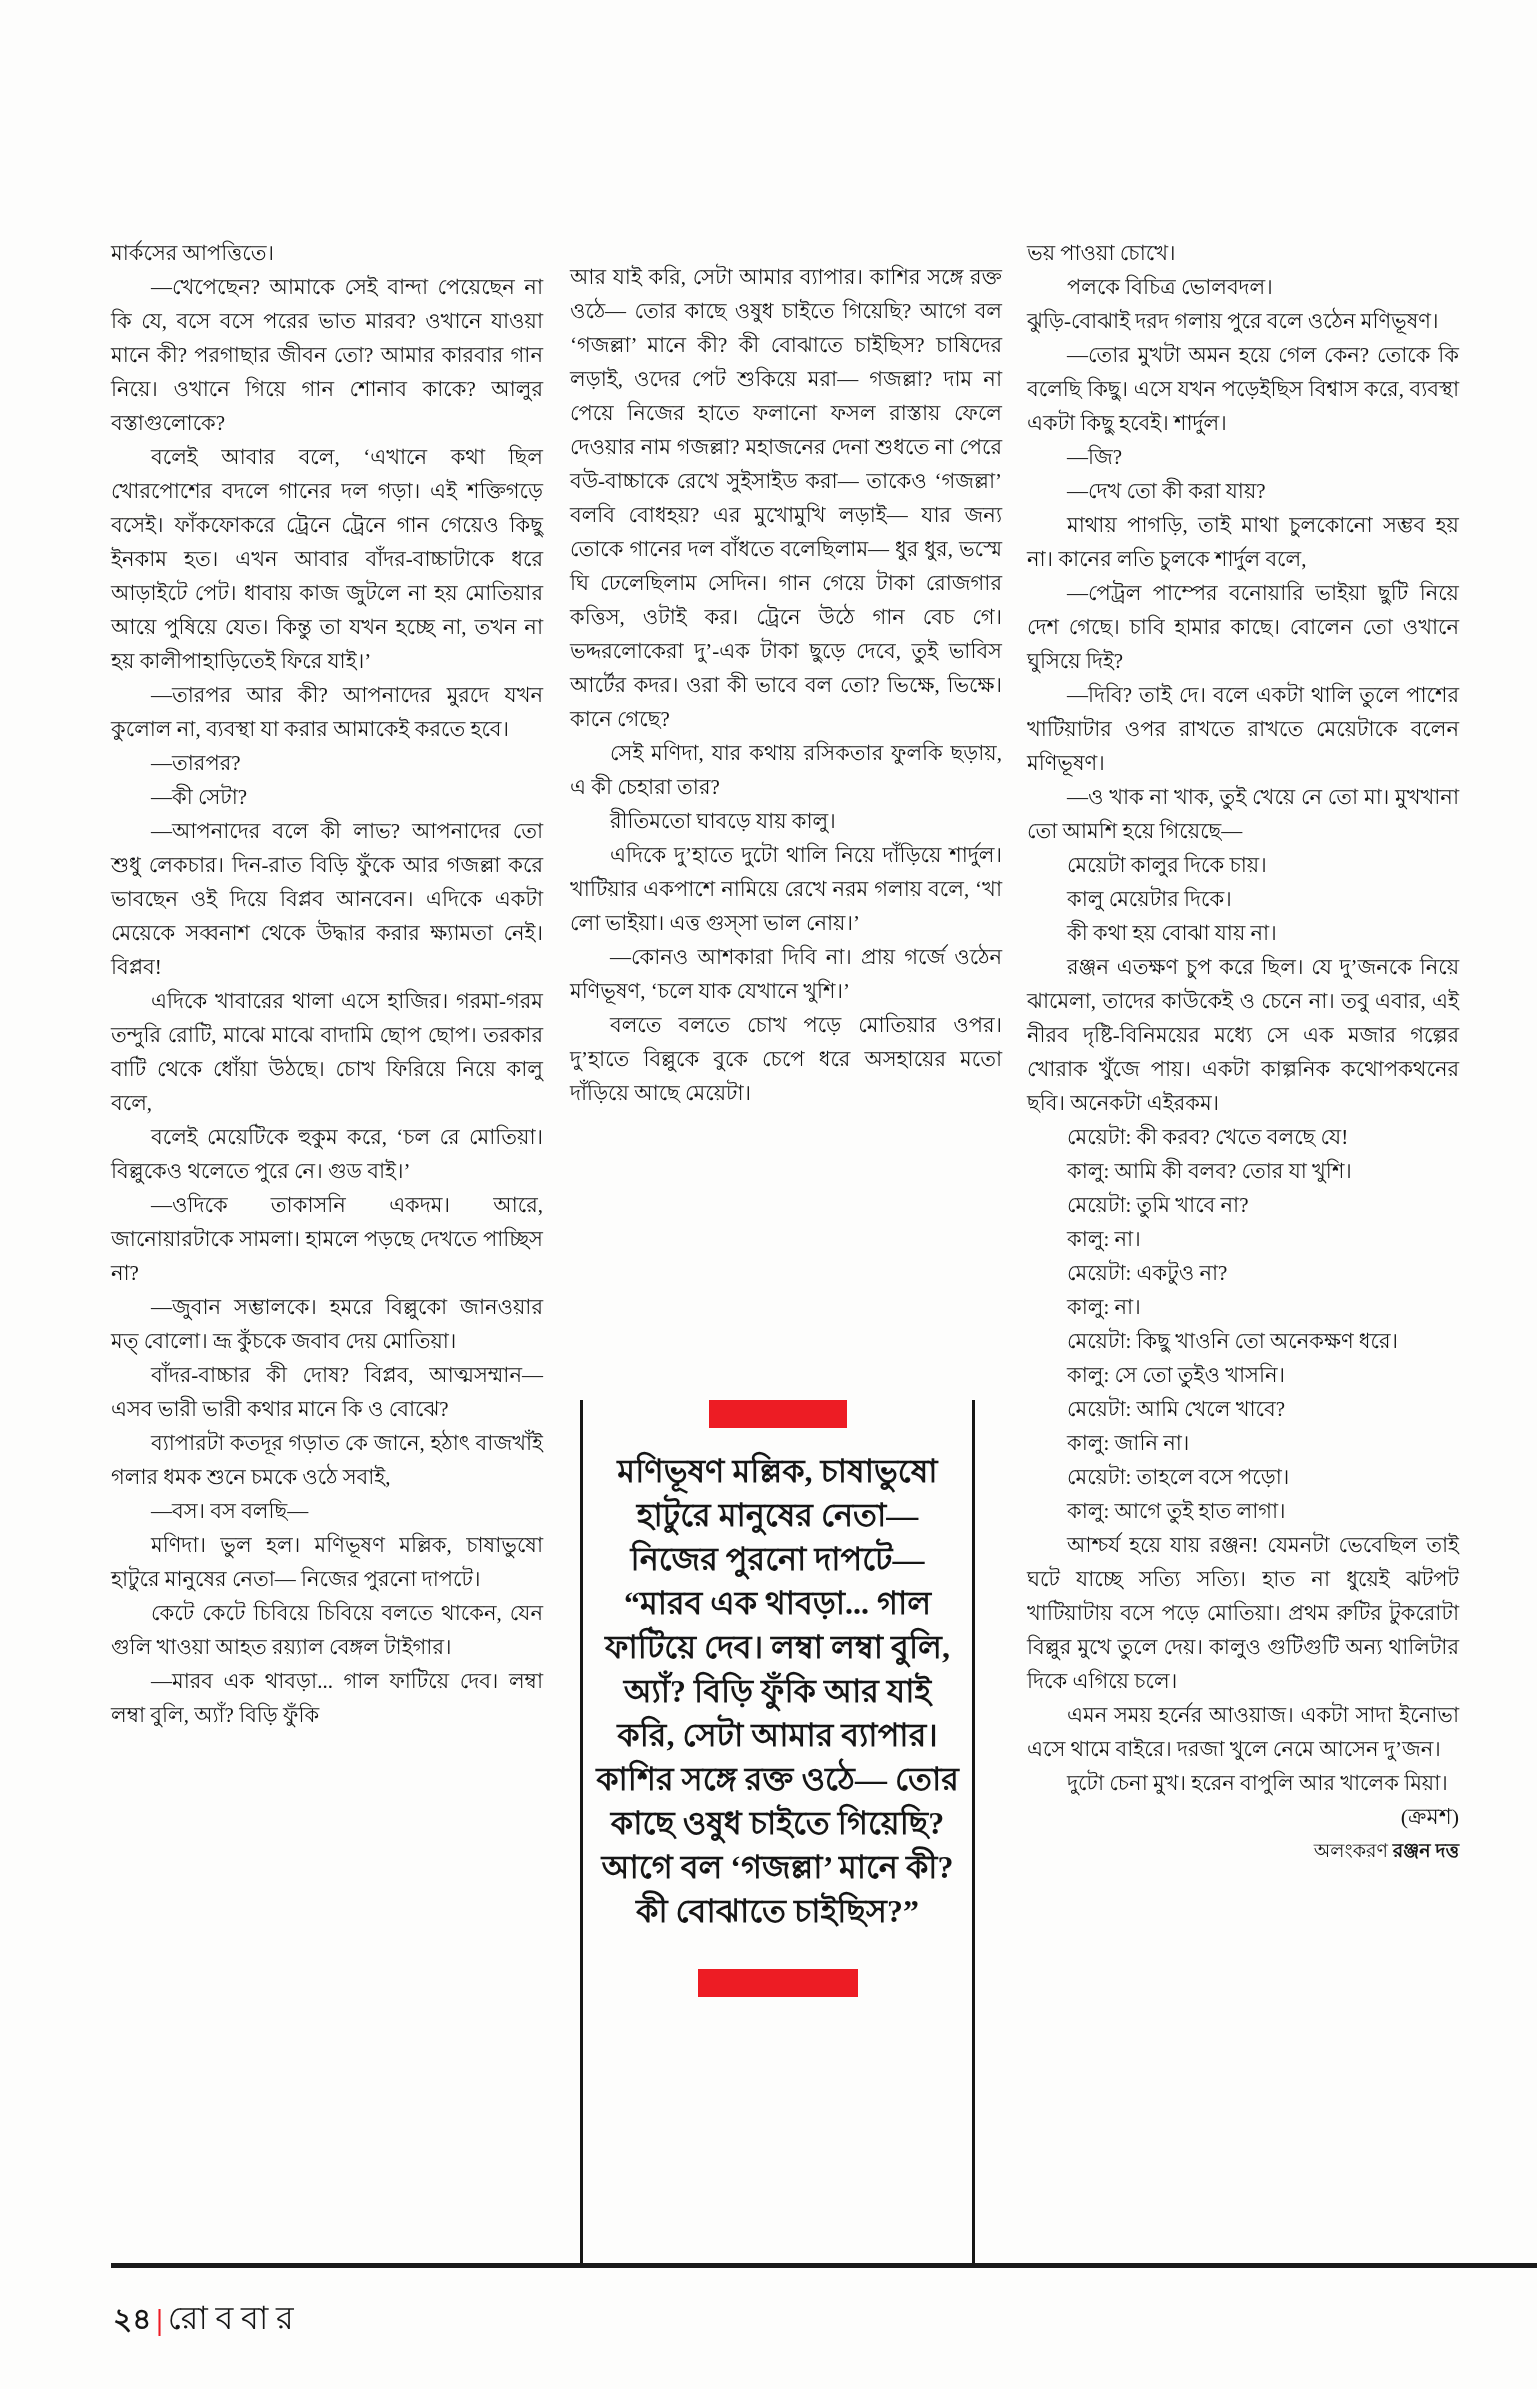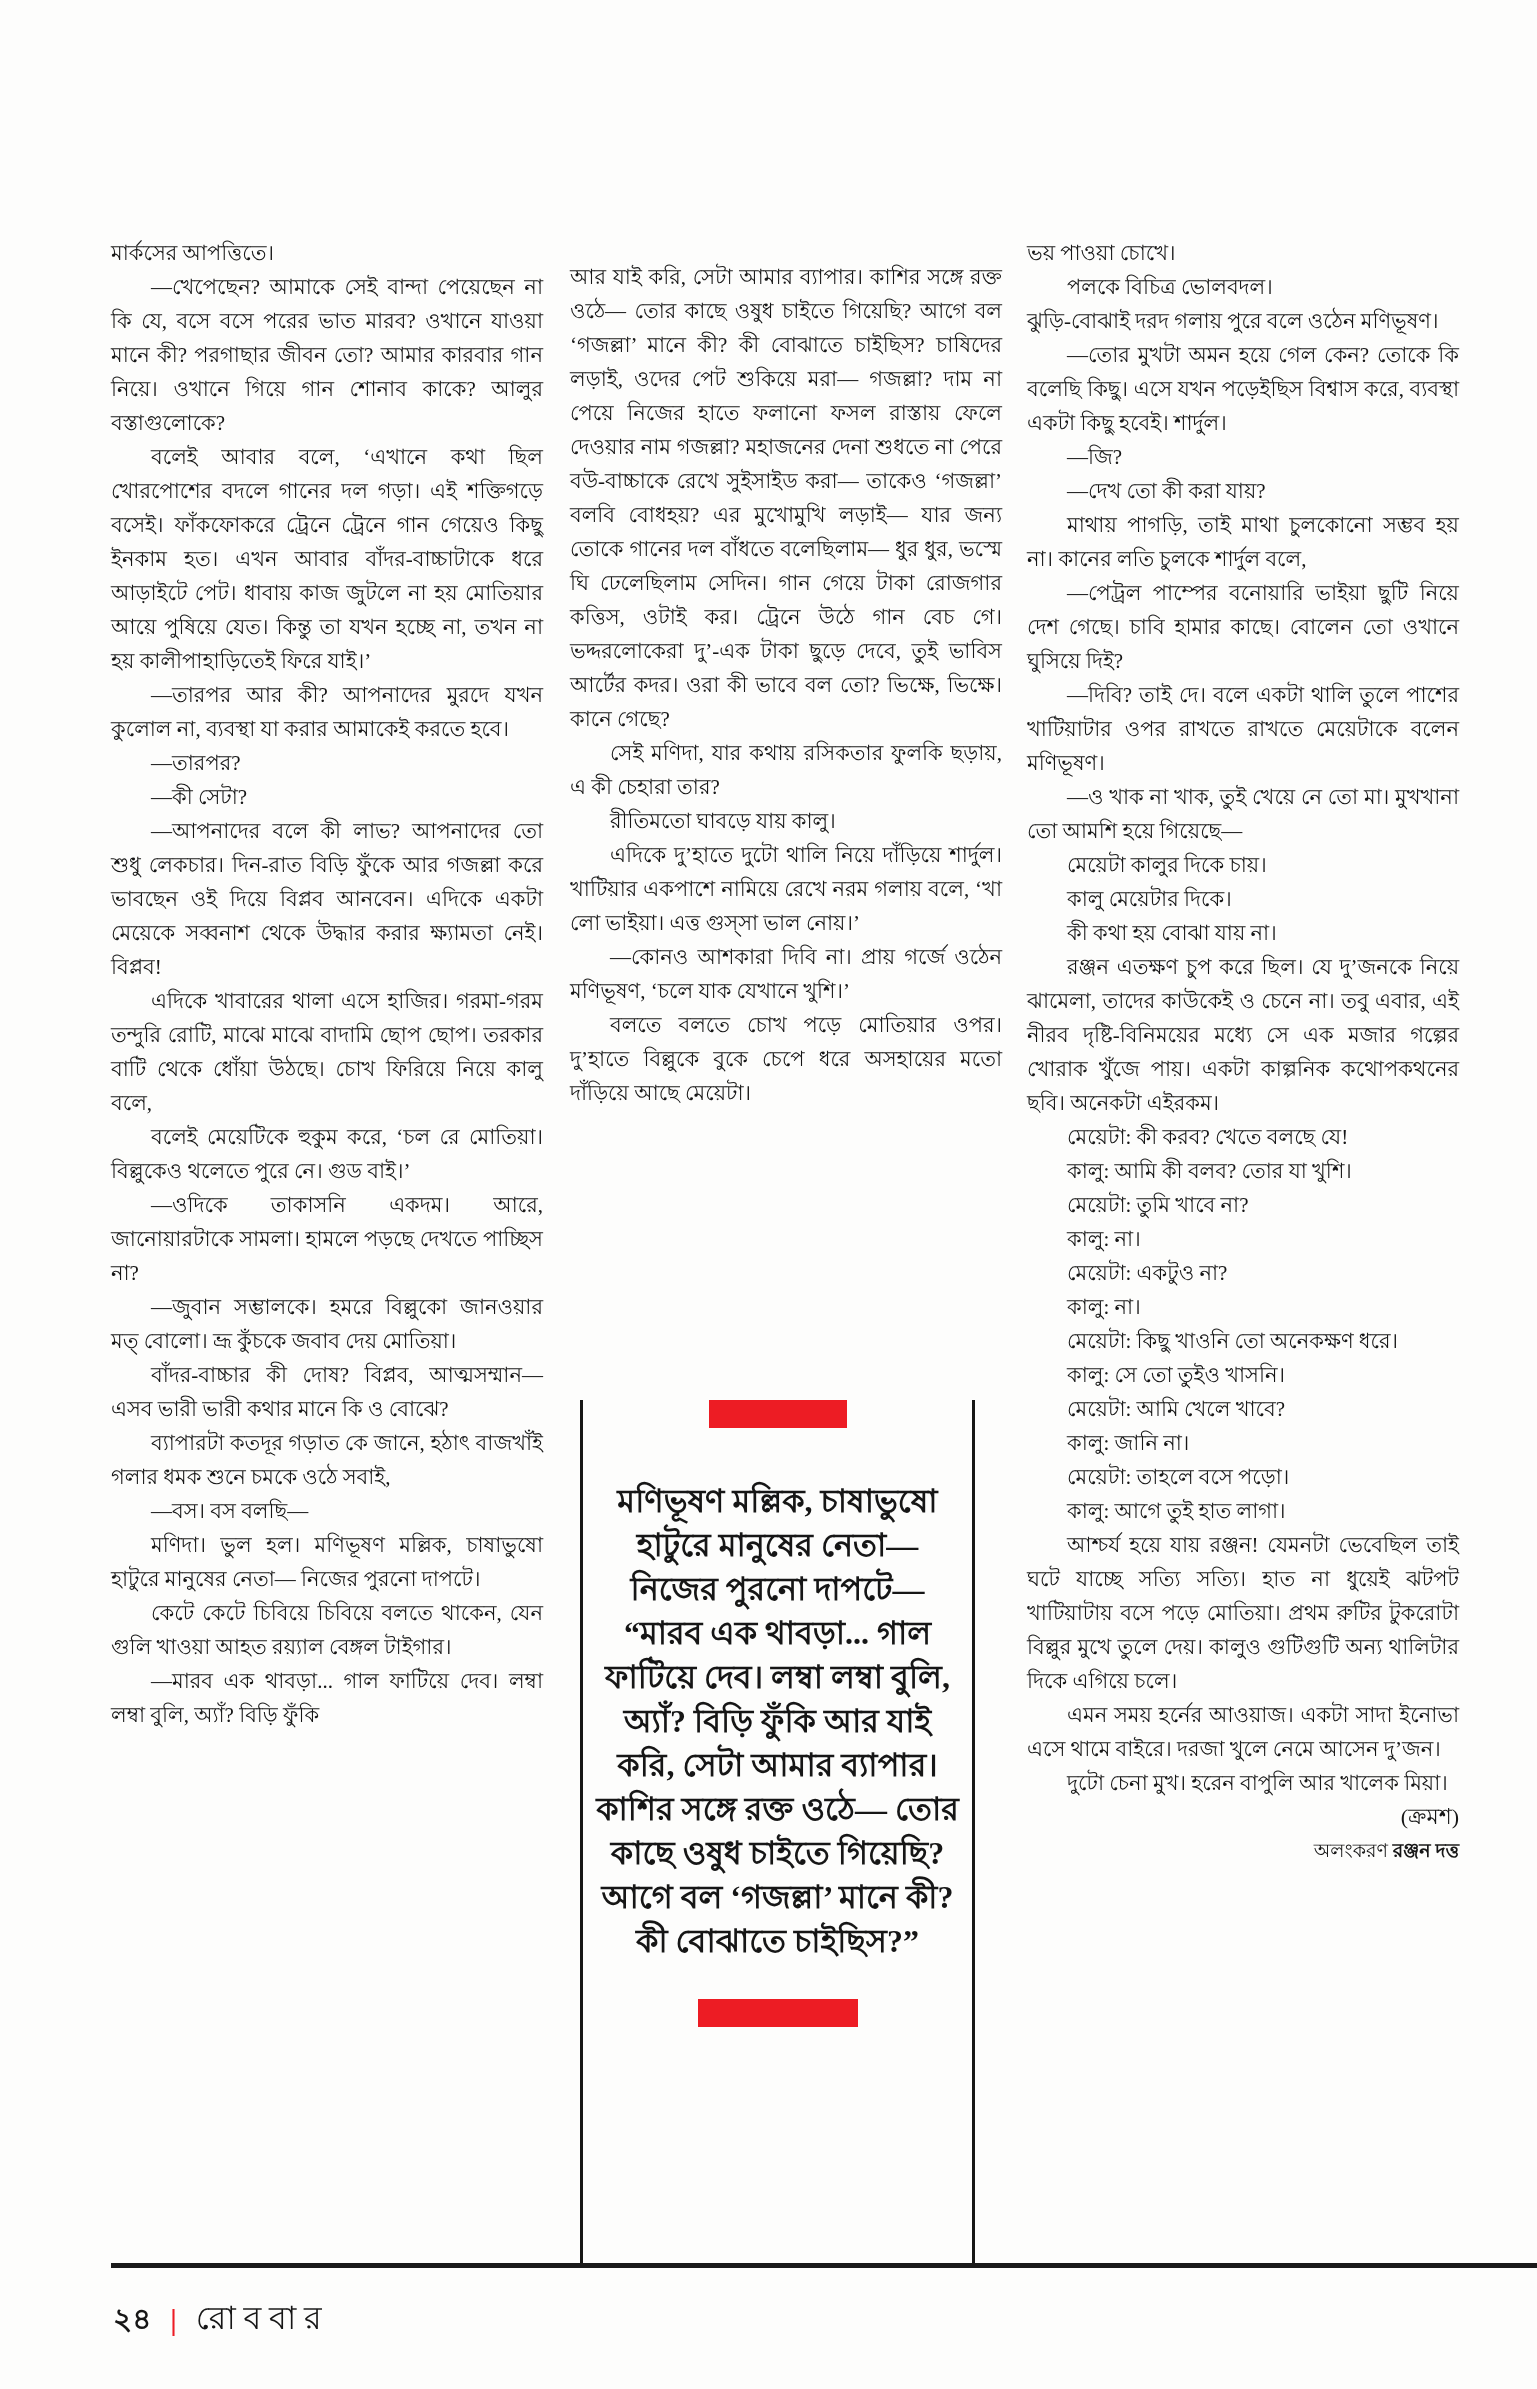--- a/index.html
+++ b/index.html
@@ -27,31 +27,31 @@
     position:absolute;left:580px;top:1400px;
     width:395px;height:863px;
     border-left:3.1px solid #161616;border-right:3.1px solid #161616;
     box-sizing:border-box;text-align:center;
   }
   .redbar{background:#ed1c24;height:28px;margin:0 auto;}
   .redbar.top{width:138px;}
   .redbar.bottom{width:160px;margin-top:36px;}
   .pq-text{
     font-size:32px;font-weight:bold;line-height:44px;
-    margin-top:51px;padding:0 9.3px;text-align:center;
+    margin-top:21px;padding:0 9.3px;text-align:center;
   }
 
   .cont{text-align:right;padding-right:39px;margin:3.1px 0 0 0;font-weight:normal;font-size:22px;text-indent:0;}
   .credit{text-align:right;padding-right:39px;margin:11px 0 0 0;font-size:19px;text-indent:0;}
   .credit .credit-name{font-weight:bold;}
 
   .footer-rule{position:absolute;left:111px;top:2263px;width:1427px;height:5.4px;background:#1a1a1a;}
   .footer{
     position:absolute;left:113px;top:2293px;
-    font-size:29.5px;display:flex;align-items:center;gap:19px;
+    font-size:29.5px;display:flex;align-items:center;gap:5px;
   }
   .footer .pg{font-weight:bold;}
   .footer .sep{color:#ed1c24;font-weight:bold;}
   .footer .mag{letter-spacing:7.8px;font-size:32px;}
 </style>
 </head>
 <body>
 
 <div class="page">
 

